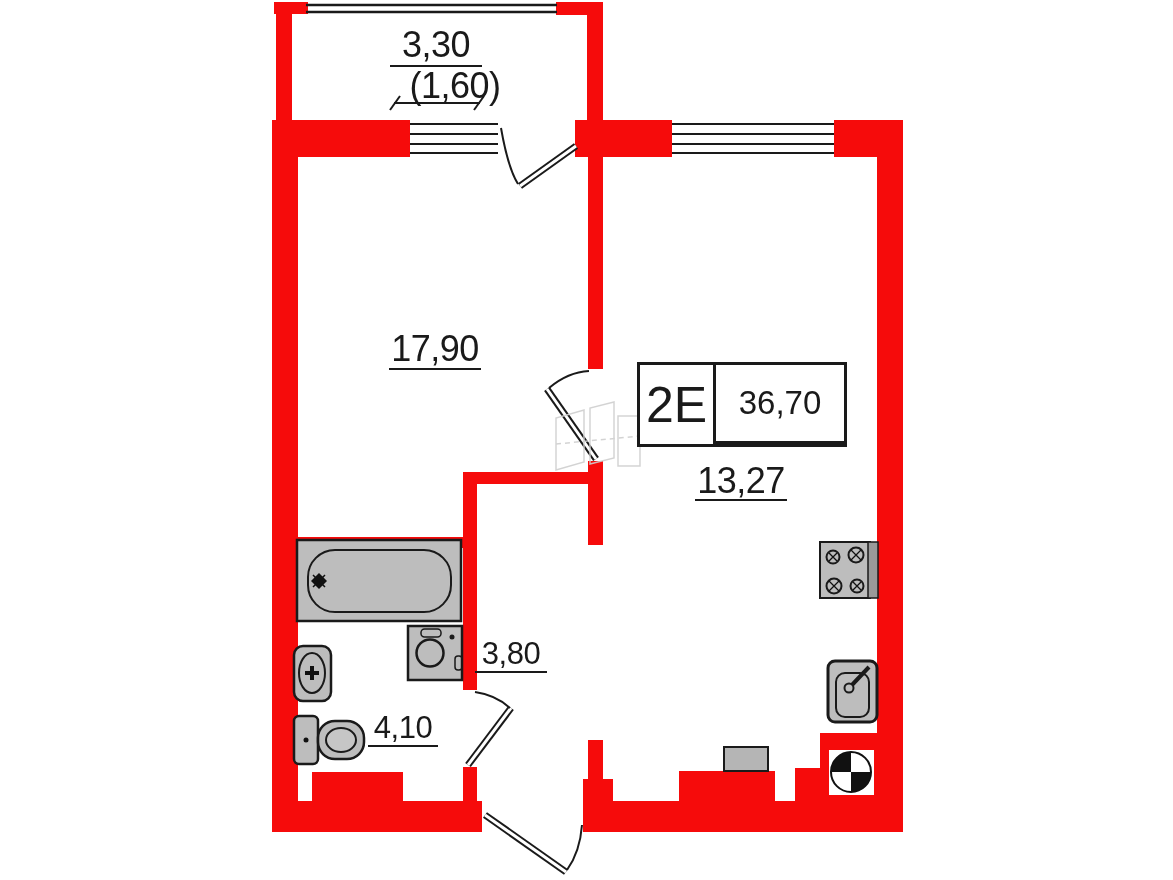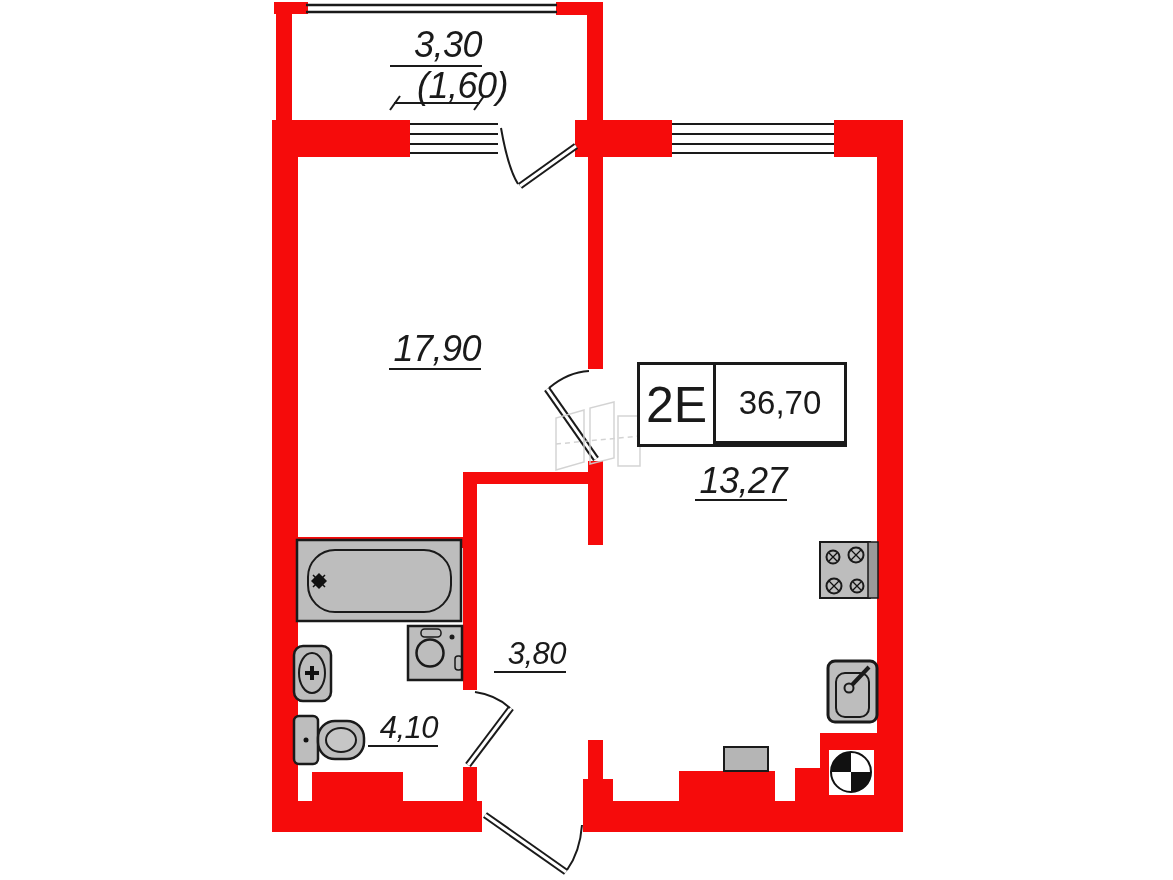--- a/index.html
+++ b/index.html
@@ -8,22 +8,22 @@
     --fix:#bdbdbd;
   }
   html,body{margin:0;padding:0;background:#ffffff;}
   #canvas{
     position:relative;width:1173px;height:880px;background:#ffffff;overflow:hidden;
     font-family:"Liberation Sans", sans-serif;color:var(--line);
   }
   .w{position:absolute;background:var(--wall);}
   svg{position:absolute;left:0;top:0;}
   .dim{
-    position:absolute;text-align:right;font-size:36px;line-height:1.0;
-    color:var(--line);letter-spacing:-0.5px;font-style:italic;
+    position:absolute;text-align:center;font-size:36px;line-height:1.0;
+    color:var(--line);letter-spacing:-0.5px;
   }
   .dim.u{border-bottom:2.5px solid var(--line);}
   .dim.small{font-size:31px;}
   .stamp{
     position:absolute;left:637px;top:362px;width:210px;height:85px;
     border:3px solid var(--line);background:#ffffff;display:flex;box-sizing:border-box;text-align:center;
   }
   .stamp .unit{
     width:76px;border-right:3px solid var(--line);display:flex;align-items:center;justify-content:center;
     font-size:50px;box-sizing:border-box;
@@ -184,21 +184,21 @@
   </svg>
 
   <div class="dim u" style="left:390px;top:27px;width:92px;height:38px">3,30</div>
 
   <div class="dim" style="left:402px;top:68px;width:106px">(1,60)</div>
 
   <div class="dim u" style="left:389px;top:331px;width:92px;height:37px">17,90</div>
 
   <div class="dim u" style="left:695px;top:463px;width:92px;height:36px">13,27</div>
 
-  <div class="dim u small" style="left:494px;top:638px;width:72px;height:33px">3,80</div>
+  <div class="dim u small" style="left:475px;top:638px;width:72px;height:33px">3,80</div>
 
   <div class="dim u small" style="left:368px;top:712px;width:70px;height:33px">4,10</div>
 
   <div class="stamp">
     <div class="unit">2E</div>
     <div class="vals">
       <div class="top">36,70</div>
     </div>
   </div>
 

